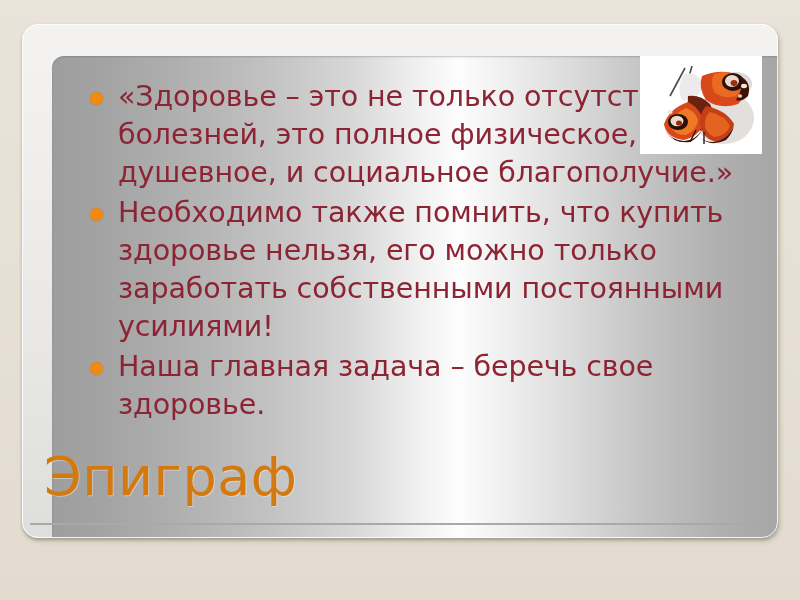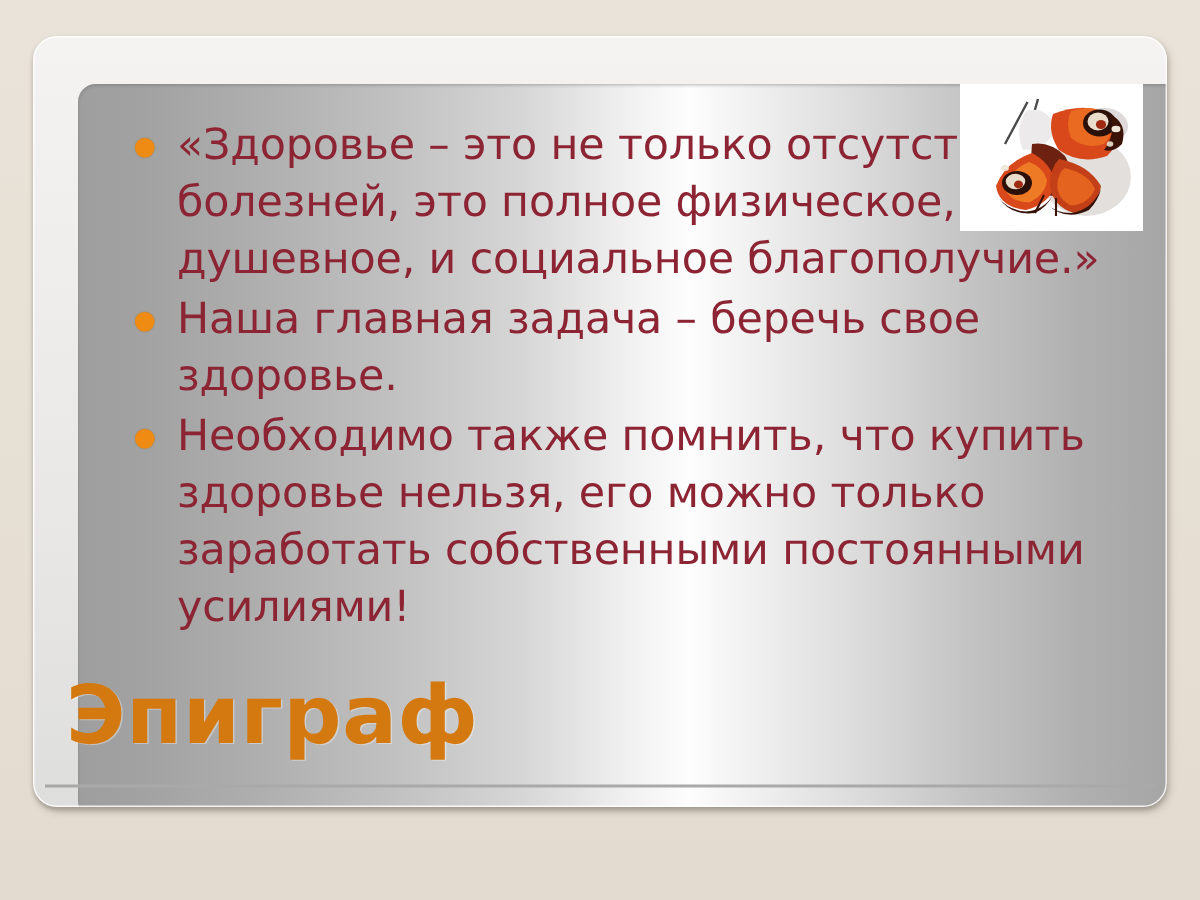--- a/index.html
+++ b/index.html
@@ -130,21 +130,21 @@
     display: block;
   }
 
   
   .slide-title {
     position: absolute;
     left: 22px;
     top: 424px;
     color: #d4790f;
     font-size: 54px;
-    font-weight: bold;
+    font-weight: normal;
     line-height: 58px;
     letter-spacing: 0.5px;
     text-shadow: 1px 1px 0 rgba(255,255,255,0.35);
     white-space: nowrap;
   }
 </style>
 </head>
 <body>
 
 <div class="stage">
@@ -155,26 +155,26 @@
 
       <ul class="bullet-list">
 
         <li class="bullet-item">
           <span class="bullet-dot"></span>
           <span>«Здоровье – это не только отсутствие болезней, это полное физическое, душевное, и социальное благополучие.»</span>
         </li>
 
         <li class="bullet-item">
           <span class="bullet-dot"></span>
-          <span>Наша главная задача – беречь свое здоровье.</span>
+          <span>Необходимо также помнить, что купить здоровье нельзя, его можно только заработать собственными постоянными усилиями!</span>
         </li>
 
         <li class="bullet-item">
           <span class="bullet-dot"></span>
-          <span>Необходимо также помнить, что купить здоровье нельзя, его можно только заработать собственными постоянными усилиями!</span>
+          <span>Наша главная задача – беречь свое здоровье.</span>
         </li>
 
       </ul>
 
       <div class="butterfly-frame">
         <svg width="122" height="98" viewBox="0 0 122 98">
           <rect x="0" y="0" width="122" height="98" fill="#ffffff"></rect>
 
           <ellipse cx="84" cy="62" rx="30" ry="26" fill="#d8d4d2" opacity="0.75"></ellipse>
           <ellipse cx="96" cy="28" rx="16" ry="12" fill="#cfcbc9" opacity="0.7"></ellipse>

